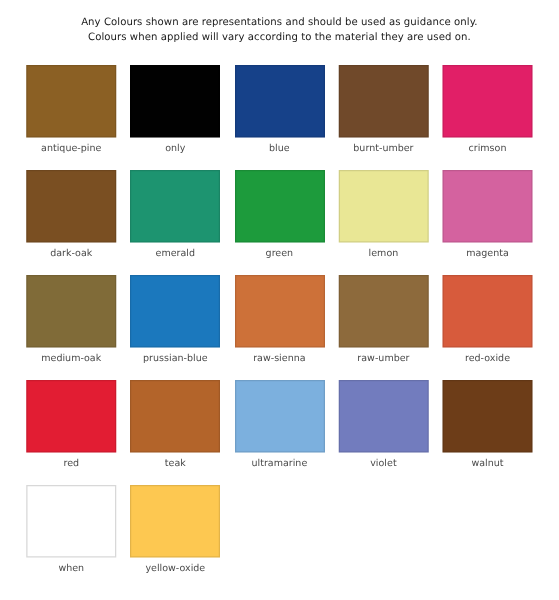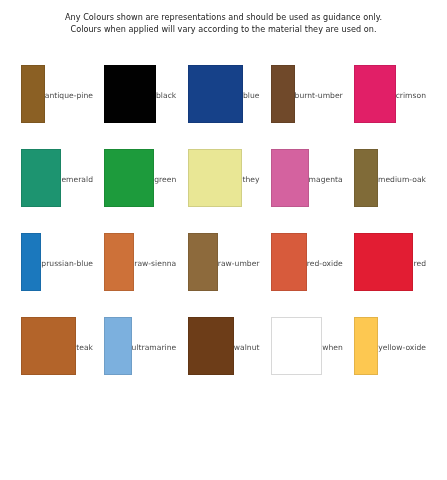--- a/index.html
+++ b/index.html
@@ -44,21 +44,21 @@
     display: grid;
     grid-template-columns: repeat(5, 72px);
     column-gap: 11.25px;
     row-gap: 0px;
   }
 
   .swatch-cell {
     width: 72px;
     height: 84px;
     display: flex;
-    flex-direction: row;
+    flex-direction: column;
     align-items: center;
   }
 
   .swatch-chip {
     width: 72px;
     height: 58px;
     box-sizing: border-box;
     border: 1px solid rgba(0,0,0,0.10);
     background: #cccccc;
   }
@@ -87,45 +87,49 @@
     <span class="line">Colours when applied will vary according to the material they are used on.</span>
   </div>
 
   <div class="swatch-grid">
       <div class="swatch-cell">
         <div class="swatch-chip" style="background: rgb(139, 96, 36);"></div>
         <div class="swatch-label">antique-pine</div>
       </div>
       <div class="swatch-cell">
         <div class="swatch-chip" style="background: rgb(1, 1, 1);"></div>
-        <div class="swatch-label">black</div>
+        <div class="swatch-label">only</div>
       </div>
       <div class="swatch-cell">
         <div class="swatch-chip" style="background: rgb(22, 65, 137);"></div>
         <div class="swatch-label">blue</div>
       </div>
       <div class="swatch-cell">
         <div class="swatch-chip" style="background: rgb(112, 73, 42);"></div>
         <div class="swatch-label">burnt-umber</div>
       </div>
       <div class="swatch-cell">
         <div class="swatch-chip" style="background: rgb(225, 31, 103);"></div>
         <div class="swatch-label">crimson</div>
       </div>
       <div class="swatch-cell">
+        <div class="swatch-chip" style="background: rgb(122, 79, 34);"></div>
+        <div class="swatch-label">dark-oak</div>
+      </div>
+      <div class="swatch-cell">
         <div class="swatch-chip" style="background: rgb(29, 148, 112);"></div>
         <div class="swatch-label">emerald</div>
       </div>
       <div class="swatch-cell">
         <div class="swatch-chip" style="background: rgb(29, 155, 60);"></div>
         <div class="swatch-label">green</div>
       </div>
       <div class="swatch-cell">
         <div class="swatch-chip" style="background: rgb(233, 231, 149);"></div>
-        <div class="swatch-label">they</div>
+        <div class="swatch-label">lemon</div>
       </div>
       <div class="swatch-cell">
         <div class="swatch-chip" style="background: rgb(212, 98, 159);"></div>
         <div class="swatch-label">magenta</div>
       </div>
       <div class="swatch-cell">
         <div class="swatch-chip" style="background: rgb(128, 107, 56);"></div>
         <div class="swatch-label">medium-oak</div>
       </div>
       <div class="swatch-cell">
@@ -150,20 +154,24 @@
       </div>
       <div class="swatch-cell">
         <div class="swatch-chip" style="background: rgb(179, 100, 42);"></div>
         <div class="swatch-label">teak</div>
       </div>
       <div class="swatch-cell">
         <div class="swatch-chip" style="background: rgb(124, 176, 222);"></div>
         <div class="swatch-label">ultramarine</div>
       </div>
       <div class="swatch-cell">
+        <div class="swatch-chip" style="background: rgb(114, 124, 190);"></div>
+        <div class="swatch-label">violet</div>
+      </div>
+      <div class="swatch-cell">
         <div class="swatch-chip" style="background: rgb(109, 61, 24);"></div>
         <div class="swatch-label">walnut</div>
       </div>
       <div class="swatch-cell">
         <div class="swatch-chip light-edge" style="background: rgb(255, 255, 255);"></div>
         <div class="swatch-label">when</div>
       </div>
       <div class="swatch-cell">
         <div class="swatch-chip" style="background: rgb(253, 200, 81);"></div>
         <div class="swatch-label">yellow-oxide</div>

